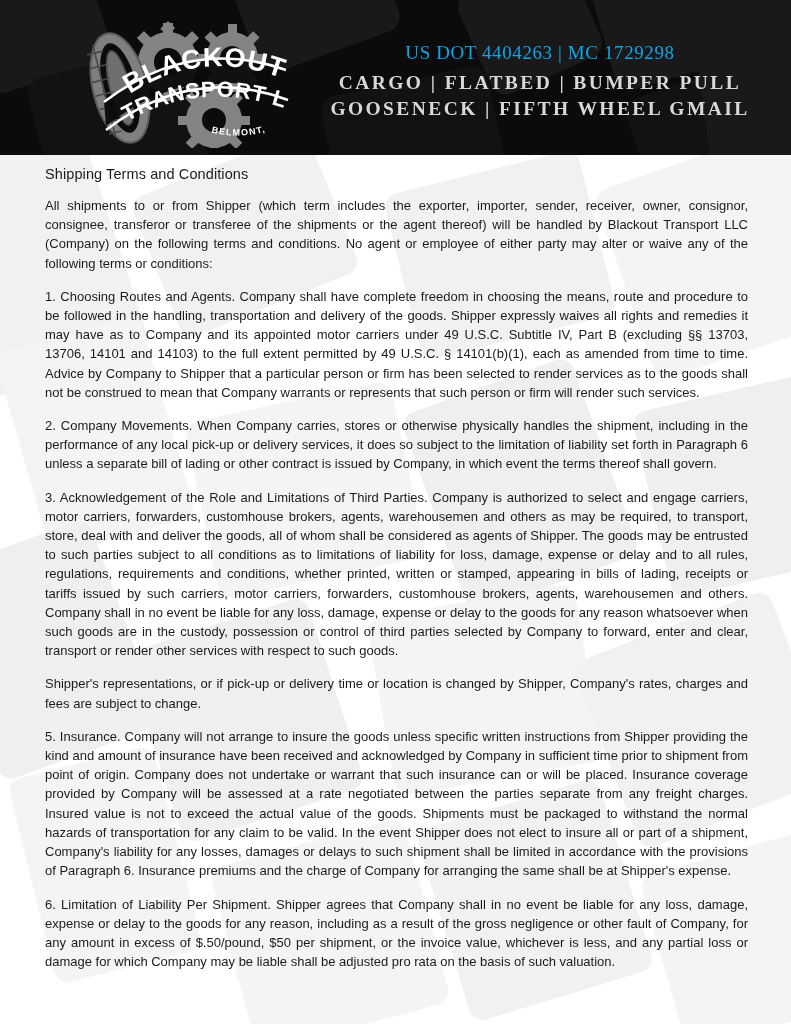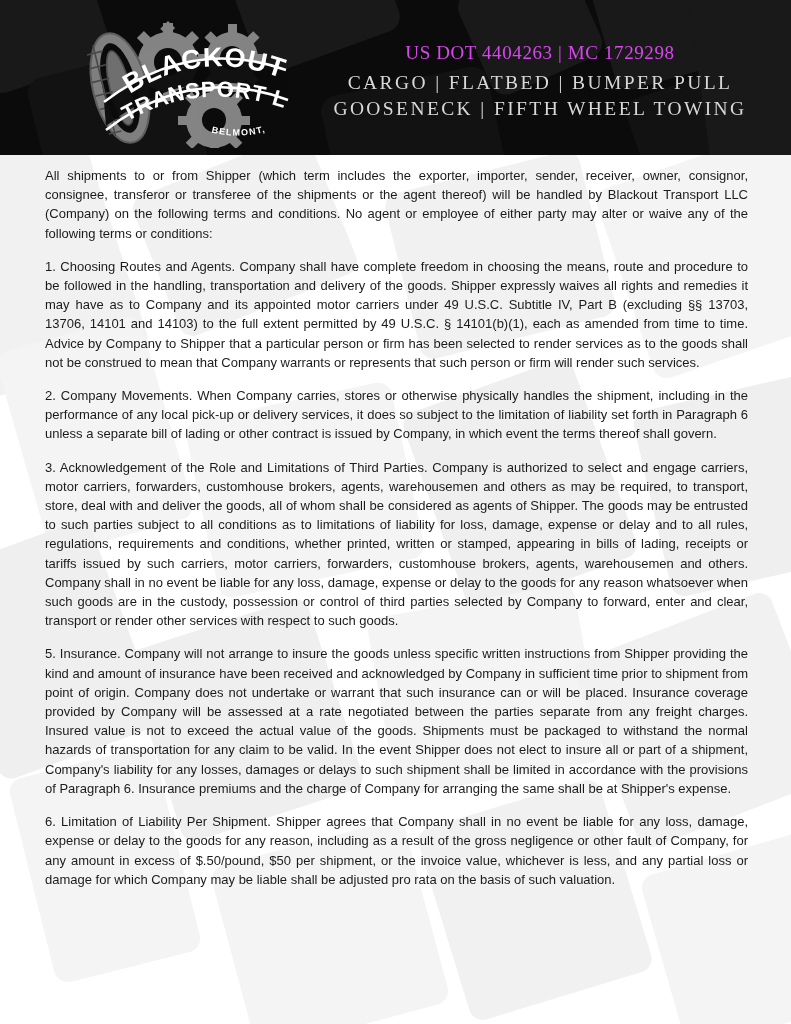--- a/index.html
+++ b/index.html
@@ -69,32 +69,33 @@
   .hdr-text {
     position: absolute;
     left: 330px;
     top: 42px;
     width: 420px;
     z-index: 3;
     text-align: center;
     font-family: "Liberation Serif", serif;
   }
   .hdr-line1 {
-    color: #d946ef;
+    color: #0ea5e9;
     font-size: 19px;
     letter-spacing: 0.6px;
     white-space: nowrap;
     margin-bottom: 8px;
   }
   .hdr-line2, .hdr-line3 {
     color: #d8d8d8;
     font-size: 19.5px;
     letter-spacing: 2.4px;
     white-space: nowrap;
     margin-bottom: 4px;
+    font-weight: bold;
   }
 
   
   .body-area {
     position: absolute;
     left: 45px;
     top: 166px;
     width: 703px;
     z-index: 4;
   }
@@ -262,28 +263,30 @@
         </text>
         <text font-family="'Liberation Sans', sans-serif" font-size="9" font-weight="bold" fill="#ffffff" letter-spacing="1.2">
           <textPath href="#arcLoc" startOffset="2%">BELMONT, NC</textPath>
         </text>
       </svg>
     </div>
 
     <div class="hdr-text">
       <div class="hdr-line1">US DOT 4404263  |  MC 1729298</div>
       <div class="hdr-line2">CARGO   |   FLATBED   |   BUMPER PULL</div>
-      <div class="hdr-line3">GOOSENECK   |   FIFTH WHEEL TOWING</div>
+      <div class="hdr-line3">GOOSENECK   |   FIFTH WHEEL GMAIL</div>
     </div>
   </div>
 
   <div class="body-area">
+    <h1 class="doc-title">Shipping Terms and Conditions</h1>
 
     <p class="para">All shipments to or from Shipper (which term includes the exporter, importer, sender, receiver, owner, consignor, consignee, transferor or transferee of the shipments or the agent thereof) will be handled by Blackout Transport LLC (Company) on the following terms and conditions. No agent or employee of either party may alter or waive any of the following terms or conditions:</p>
     <p class="para">1. Choosing Routes and Agents. Company shall have complete freedom in choosing the means, route and procedure to be followed in the handling, transportation and delivery of the goods. Shipper expressly waives all rights and remedies it may have as to Company and its appointed motor carriers under 49 U.S.C. Subtitle IV, Part B (excluding §§ 13703, 13706, 14101 and 14103) to the full extent permitted by 49 U.S.C. § 14101(b)(1), each as amended from time to time. Advice by Company to Shipper that a particular person or firm has been selected to render services as to the goods shall not be construed to mean that Company warrants or represents that such person or firm will render such services.</p>
     <p class="para">2. Company Movements. When Company carries, stores or otherwise physically handles the shipment, including in the performance of any local pick-up or delivery services, it does so subject to the limitation of liability set forth in Paragraph 6 unless a separate bill of lading or other contract is issued by Company, in which event the terms thereof shall govern.</p>
     <p class="para">3. Acknowledgement of the Role and Limitations of Third Parties. Company is authorized to select and engage carriers, motor carriers, forwarders, customhouse brokers, agents, warehousemen and others as may be required, to transport, store, deal with and deliver the goods, all of whom shall be considered as agents of Shipper. The goods may be entrusted to such parties subject to all conditions as to limitations of liability for loss, damage, expense or delay and to all rules, regulations, requirements and conditions, whether printed, written or stamped, appearing in bills of lading, receipts or tariffs issued by such carriers, motor carriers, forwarders, customhouse brokers, agents, warehousemen and others. Company shall in no event be liable for any loss, damage, expense or delay to the goods for any reason whatsoever when such goods are in the custody, possession or control of third parties selected by Company to forward, enter and clear, transport or render other services with respect to such goods.</p>
+    <p class="para">Shipper's representations, or if pick-up or delivery time or location is changed by Shipper, Company's rates, charges and fees are subject to change.</p>
     <p class="para">5. Insurance. Company will not arrange to insure the goods unless specific written instructions from Shipper providing the kind and amount of insurance have been received and acknowledged by Company in sufficient time prior to shipment from point of origin. Company does not undertake or warrant that such insurance can or will be placed. Insurance coverage provided by Company will be assessed at a rate negotiated between the parties separate from any freight charges. Insured value is not to exceed the actual value of the goods. Shipments must be packaged to withstand the normal hazards of transportation for any claim to be valid. In the event Shipper does not elect to insure all or part of a shipment, Company's liability for any losses, damages or delays to such shipment shall be limited in accordance with the provisions of Paragraph 6. Insurance premiums and the charge of Company for arranging the same shall be at Shipper's expense.</p>
     <p class="para">6. Limitation of Liability Per Shipment. Shipper agrees that Company shall in no event be liable for any loss, damage, expense or delay to the goods for any reason, including as a result of the gross negligence or other fault of Company, for any amount in excess of $.50/pound, $50 per shipment, or the invoice value, whichever is less, and any partial loss or damage for which Company may be liable shall be adjusted pro rata on the basis of such valuation.</p>
   </div>
 
 
 </div>
 
 </body></html>

